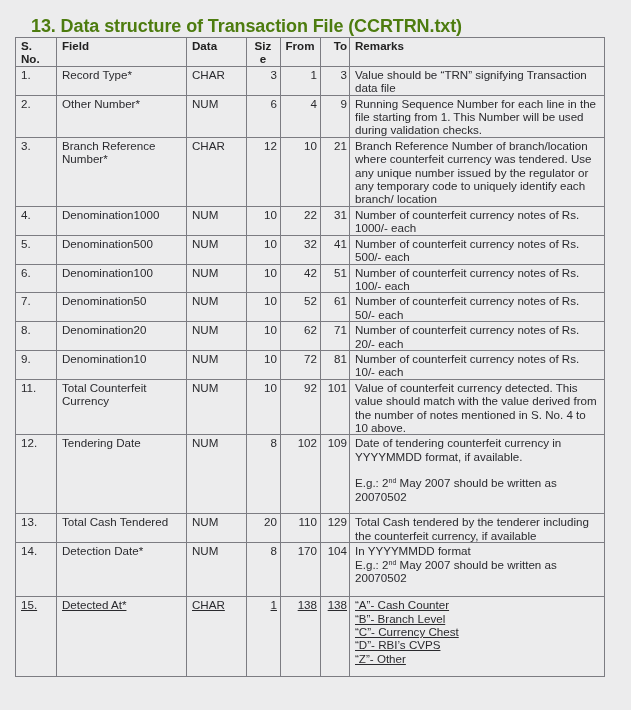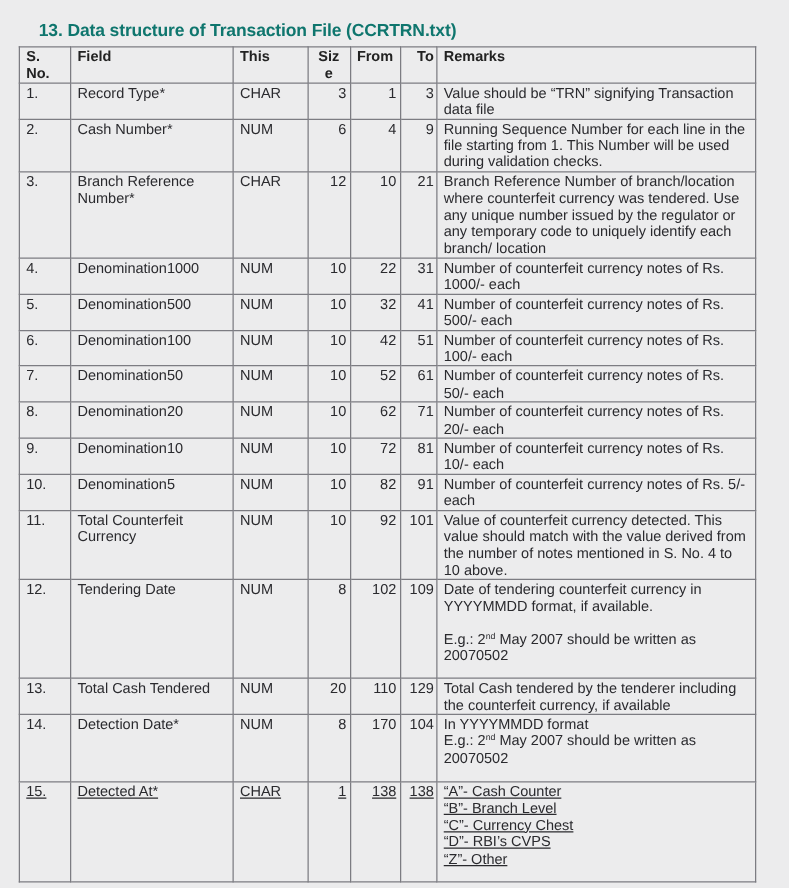--- a/index.html
+++ b/index.html
@@ -6,21 +6,21 @@
   body {
     width: 631px; height: 710px;
     background: #ececed;
     font-family: "Liberation Sans", sans-serif;
     color: #2a2a2e;
     position: relative;
     overflow: hidden;
   }
   .title {
     position: absolute; left: 31px; top: 16px;
-    font-size: 14px; font-weight: bold; color: #0f766e;
+    font-size: 18px; font-weight: bold; color: #4d7c0f;
     letter-spacing: -0.1px;
   }
   table.spec {
     position: absolute; left: 15px; top: 37px;
     width: 589px;
     border-collapse: collapse;
     table-layout: fixed;
     font-size: 11.6px;
     line-height: 13.4px;
   }
@@ -52,21 +52,21 @@
     <col style="width:29px">
     <col style="width:255px">
   </colgroup>
   <thead>
     <tr style="height:27px">
       <th>
           <span class="rem-line">S.</span>
           <span class="rem-line">No.</span>
         </th>
       <th>Field</th>
-      <th>This</th>
+      <th>Data</th>
       <th class="num" style="text-align:center">
           <span class="rem-line">Siz</span>
           <span class="rem-line">e</span>
         </th>
       <th class="num" style="text-align:center">From</th>
       <th class="tocol" style="text-align:right">To</th>
       <th>Remarks</th>
     </tr>
   </thead>
   <tbody id="tbody">
@@ -76,21 +76,21 @@
     <td><span>CHAR</span></td>
     <td class="num"><span>3</span></td>
     <td class="num"><span>1</span></td>
     <td class="tocol"><span>3</span></td>
     <td>
           <span class="rem-line">Value should be “TRN” signifying Transaction data file</span>
         </td>
   </tr>
       <tr style="height: 41px;">
     <td><span>2.</span></td>
-    <td><span>Cash Number*</span></td>
+    <td><span>Other Number*</span></td>
     <td><span>NUM</span></td>
     <td class="num"><span>6</span></td>
     <td class="num"><span>4</span></td>
     <td class="tocol"><span>9</span></td>
     <td>
           <span class="rem-line">Running Sequence Number for each line in the file starting from 1. This Number will be used during validation checks.</span>
         </td>
   </tr>
       <tr style="height: 66px;">
     <td><span>3.</span></td>
@@ -160,31 +160,20 @@
   </tr>
       <tr style="height: 27px;">
     <td><span>9.</span></td>
     <td><span>Denomination10</span></td>
     <td><span>NUM</span></td>
     <td class="num"><span>10</span></td>
     <td class="num"><span>72</span></td>
     <td class="tocol"><span>81</span></td>
     <td>
           <span class="rem-line">Number of counterfeit currency notes of Rs. 10/- each</span>
-        </td>
-  </tr>
-      <tr style="height: 27px;">
-    <td><span>10.</span></td>
-    <td><span>Denomination5</span></td>
-    <td><span>NUM</span></td>
-    <td class="num"><span>10</span></td>
-    <td class="num"><span>82</span></td>
-    <td class="tocol"><span>91</span></td>
-    <td>
-          <span class="rem-line">Number of counterfeit currency notes of Rs. 5/- each</span>
         </td>
   </tr>
       <tr style="height: 53px;">
     <td><span>11.</span></td>
     <td><span>Total Counterfeit Currency</span></td>
     <td><span>NUM</span></td>
     <td class="num"><span>10</span></td>
     <td class="num"><span>92</span></td>
     <td class="tocol"><span>101</span></td>
     <td>

